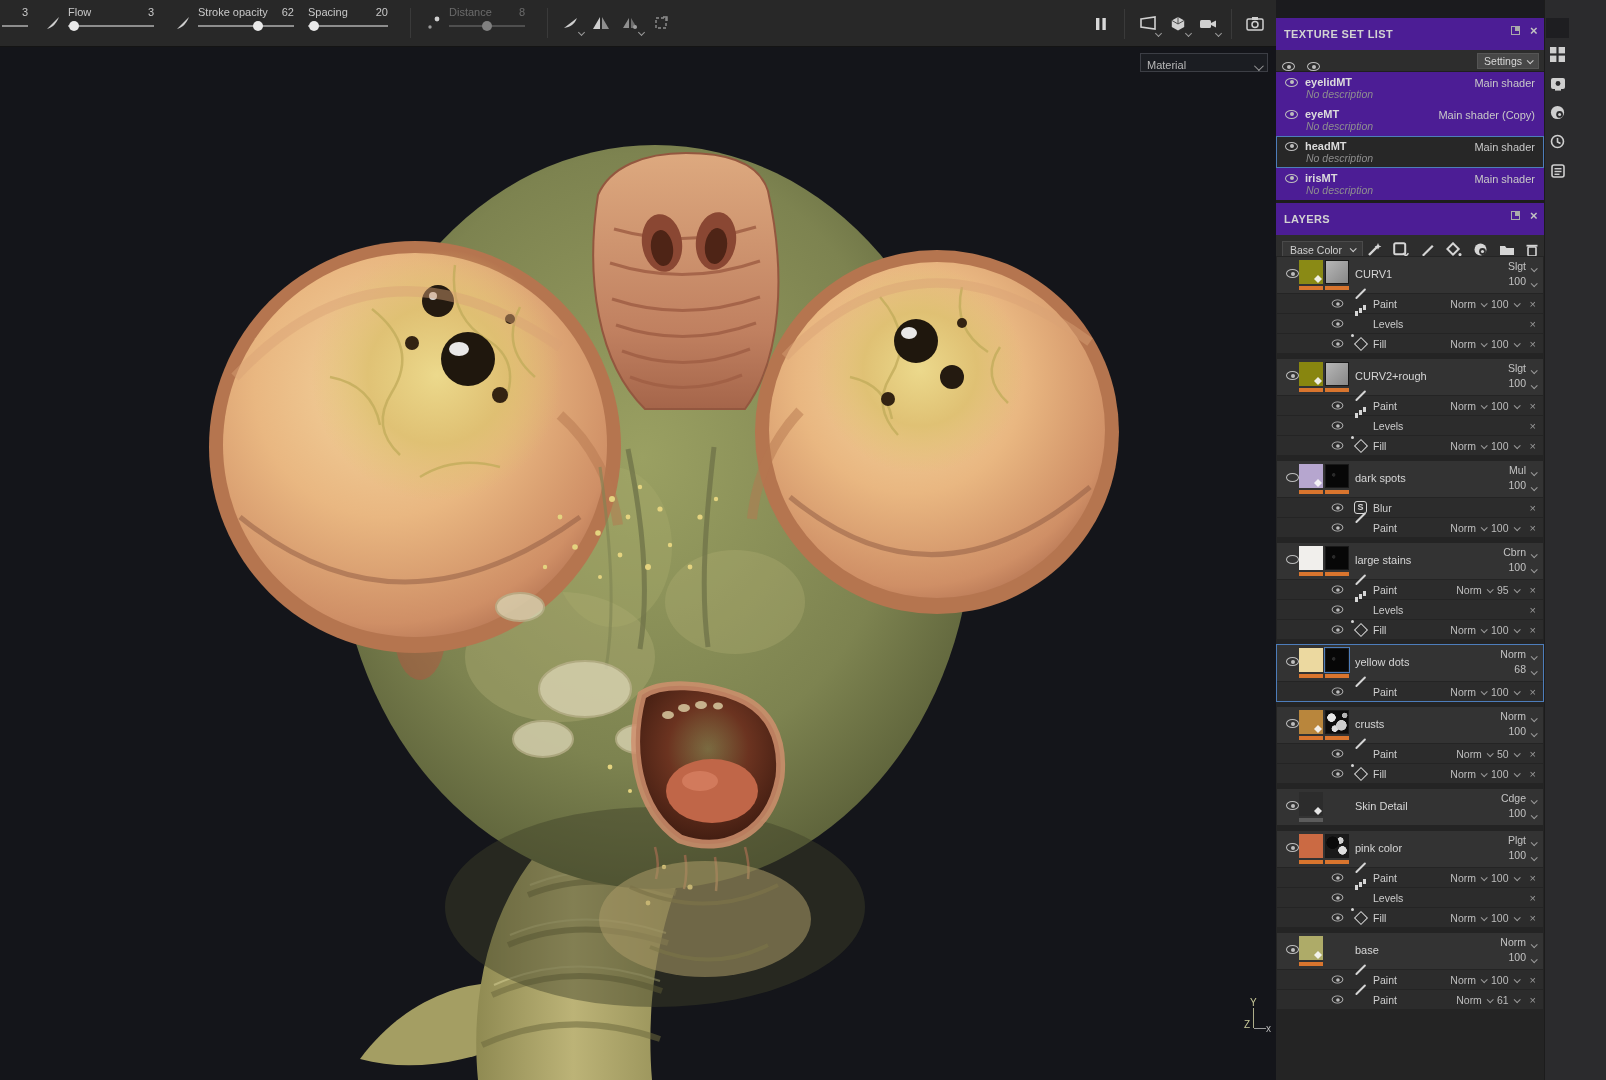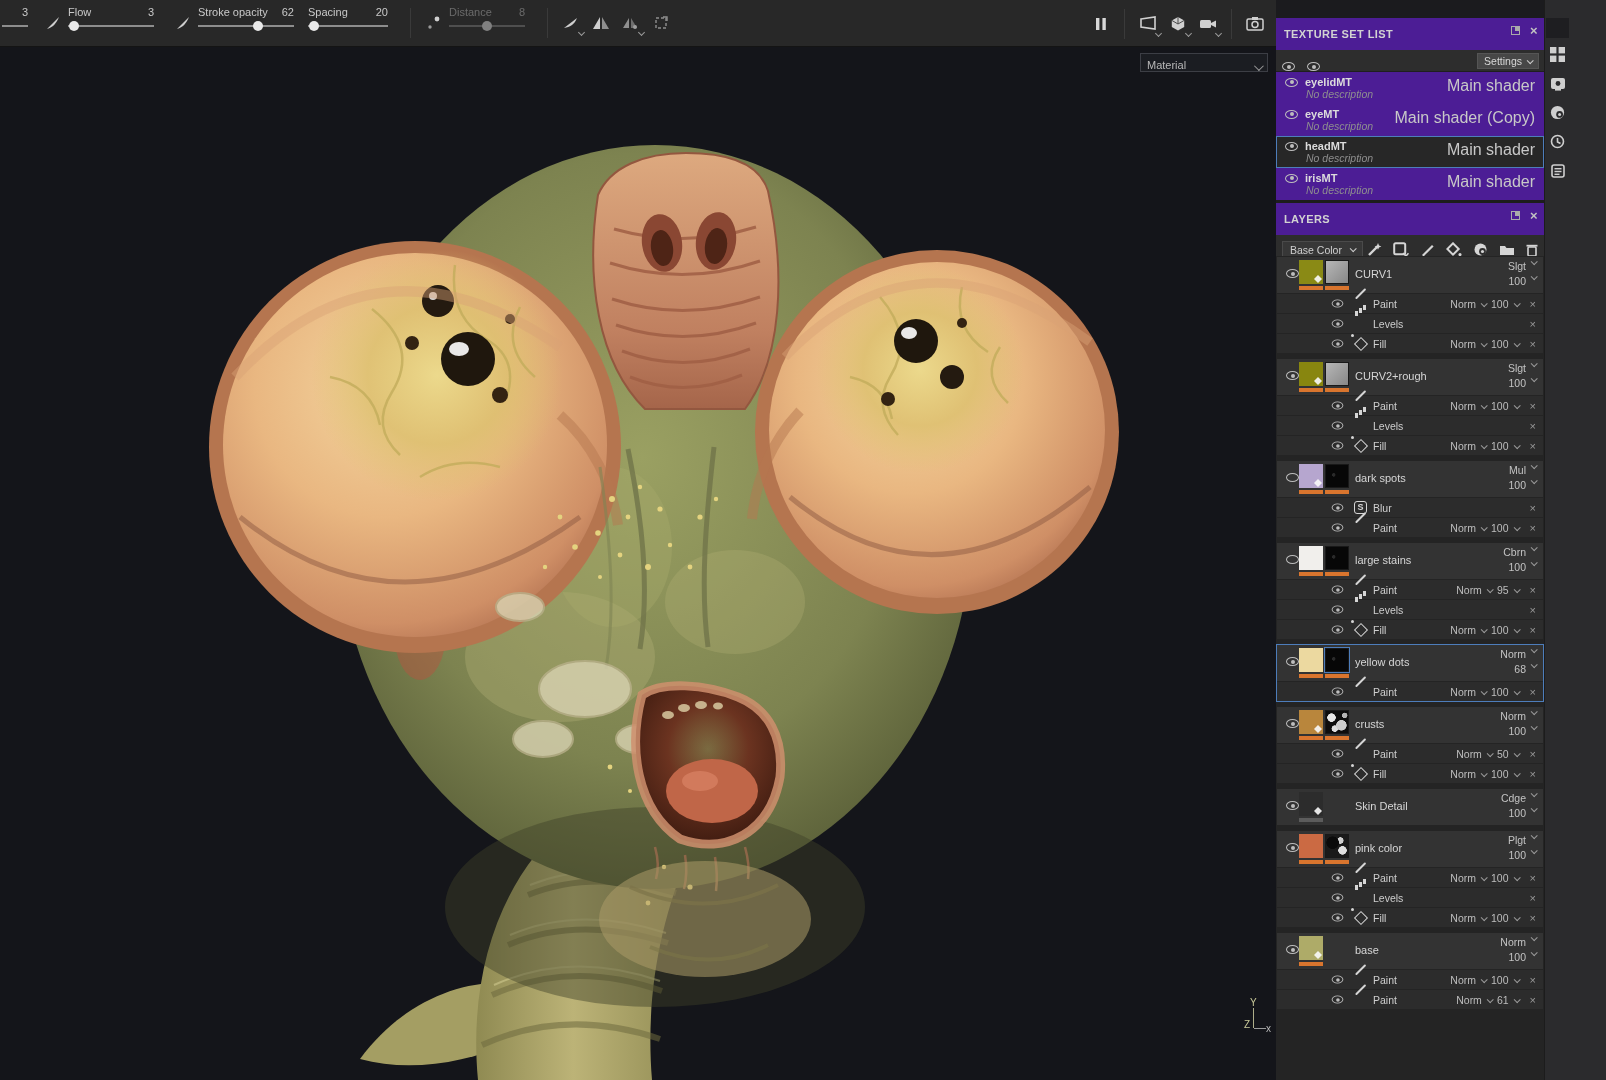--- a/index.html
+++ b/index.html
@@ -50,21 +50,21 @@
 
   .eye { width:13px; height:9px; border:1px solid #bdbdbd; border-radius:50%; position:relative; display:inline-block; flex:none; }
   .eye::after { content:""; position:absolute; left:50%; top:50%; transform:translate(-50%,-50%); width:4px; height:4px; border-radius:50%; background:#bdbdbd; }
   .eye.off::after { display:none; }
 
   
   .ts-row { position:relative; height:32px; background:#4c1d95; border-bottom:1px solid #262626; border:1px solid transparent; }
   .ts-row.selected { background:#272727; border:1px solid #4d7dbb; }
   .ts-l1 { display:flex; align-items:center; gap:7px; padding:3px 8px 0 8px; }
   .ts-name { font-size:11px; font-weight:bold; color:#dcdcdc; }
-  .ts-shader { position:absolute; right:8px; top:4px; font-size:16px; color:#c8c8c8; }
+  .ts-shader { position:absolute; right:8px; top:4px; font-size:11px; color:#c8c8c8; }
   .ts-desc { padding-left:29px; font-size:10.5px; font-style:italic; color:#8f8f8f; margin-top:0; }
 
   
   .layers-toolbar { height:30px; background:#2d2d2d; border-bottom:1px solid #1f1f1f; display:flex; align-items:center; padding:0 6px; position:relative; }
   .chan-dd { height:18px; background:#373737; border:1px solid #4a4a4a; color:#cfcfcf; font-size:10.5px; display:flex; align-items:center; gap:8px; padding:0 7px; }
   .chan-dd .dd-chev { width:5px; height:5px; border-right:1px solid #ccc; border-bottom:1px solid #ccc; transform:rotate(45deg) translateY(-1px); }
   .lt-icons { position:absolute; right:6px; display:flex; align-items:center; gap:11px; }
   .lt-icons svg { display:block; }
 
   
@@ -75,21 +75,21 @@
   .layer-main .eye { position:absolute; left:9px; top:12px; }
   .thumb { position:absolute; top:3px; width:24px; height:24px; background:#888; }
   .thumb.t1 { left:22px; }
   .thumb.t2 { left:48px; border:1px solid #191919; }
   .thumb.sel-mask { outline:1px solid #4d7dbb; }
   .badge { position:absolute; right:1px; bottom:1px; width:8px; height:8px; background:rgba(250,250,250,.9); clip-path:polygon(50% 0,100% 50%,50% 100%,0 50%); }
   .cbar { position:absolute; top:29px; width:24px; height:4px; background:#d9752e; }
   .cbar.b1 { left:22px; } .cbar.b2 { left:48px; }
   .cbar.gray { background:#5c5c5c; }
   .layer-name { position:absolute; left:78px; top:11px; font-size:11px; color:#d6d6d6; }
-  .blend-line { position:absolute; right:7px; font-size:10.5px; color:#c3c3c3; display:flex; align-items:flex-start; gap:5px; }
+  .blend-line { position:absolute; right:7px; font-size:10.5px; color:#c3c3c3; display:flex; align-items:flex-end; gap:5px; }
   .blend-line.top { top:3px; } .blend-line.bot { top:18px; }
   .dd-chev-s { width:5px; height:5px; border-right:1px solid #999; border-bottom:1px solid #999; transform:rotate(45deg) translateY(-1px); flex:none; }
   .fx-row { position:relative; height:20px; background:#2c2c2c; border-top:1px solid #242424; }
   .fx-row .eye { position:absolute; left:54px; top:5px; transform:scale(.9); }
   .fx-ic { position:absolute; left:77px; top:3px; width:13px; height:13px; }
   .fx-label { position:absolute; left:96px; top:4px; font-size:10.5px; color:#cecece; }
   .fx-right { position:absolute; right:7px; top:4px; display:flex; align-items:center; gap:5px; font-size:10.5px; color:#bdbdbd; }
   .fx-x { color:#9a9a9a; font-size:11px; margin-left:6px; }
 
   

